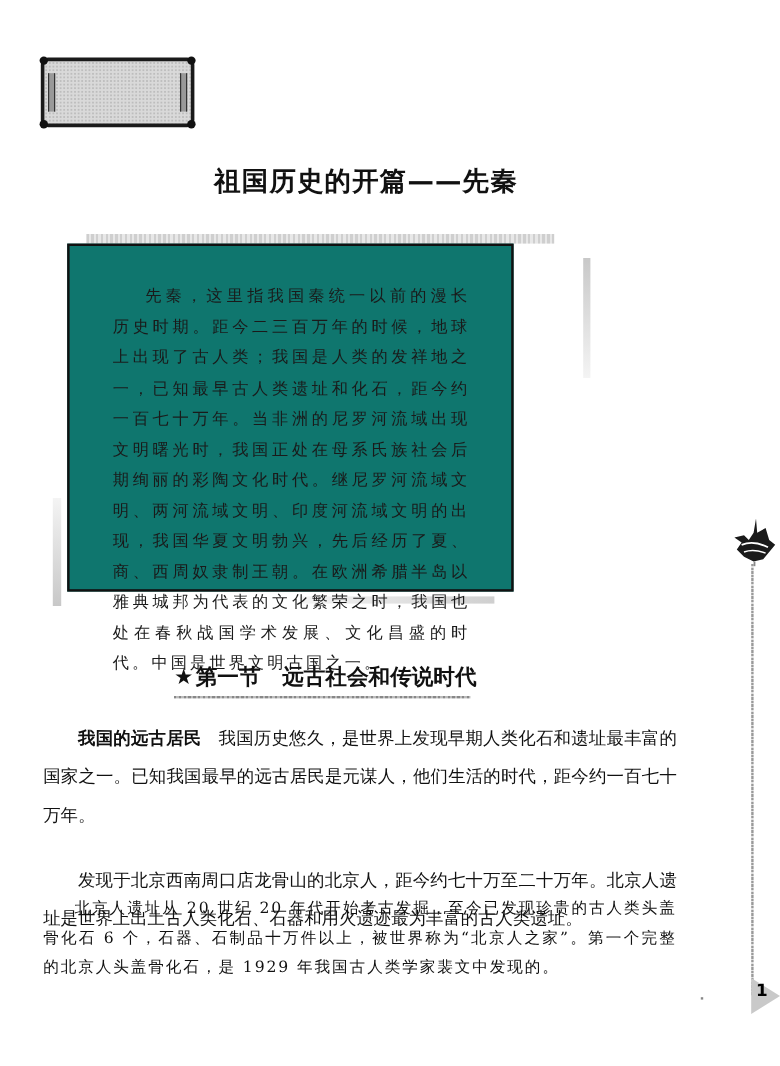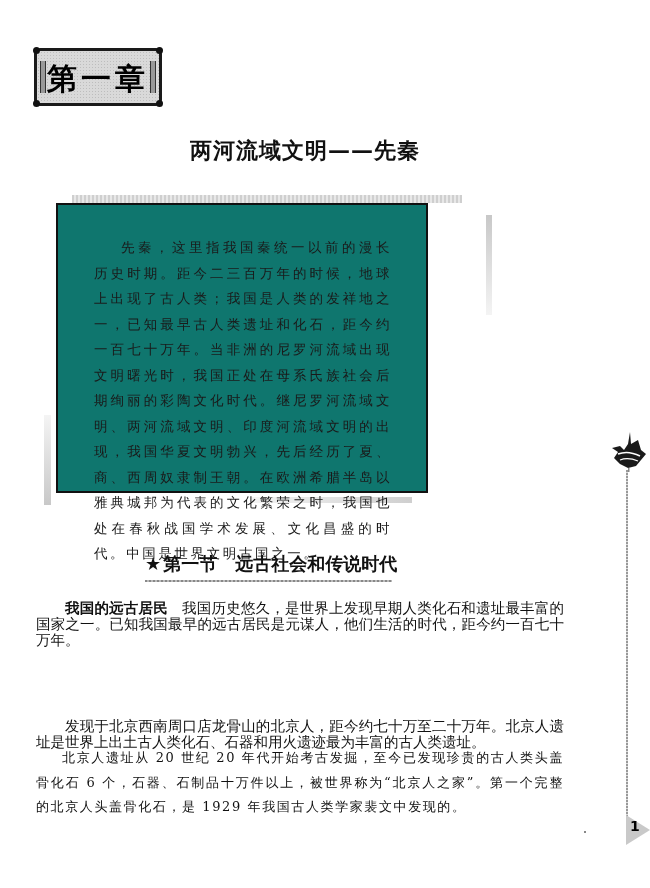--- a/index.html
+++ b/index.html
@@ -63,21 +63,21 @@
     position: absolute; left: 145px; top: 552px; font-size: 18px; font-weight: bold; color: #111;
   }
   .section-heading .star { margin-right: 2px; }
   .section-heading .gap { display: inline-block; width: 18px; }
   .section-rule {
     position: absolute; left: 145px; top: 580px; width: 247px; height: 2px;
     background: repeating-linear-gradient(90deg, #888 0 2px, #bbb 2px 4px);
   }
   .body { position: absolute; left: 36px; width: 528px; }
   .para {
-    margin: 0; font-size: 14.5px; line-height: 16px; text-indent: 2em;
+    margin: 0; font-size: 14.5px; line-height: 32px; text-indent: 2em;
     text-align: justify; color: #111; font-family: "DejaVu Sans", sans-serif;
   }
   .para b { font-weight: bold; }
   .para .gap { display: inline-block; width: 14px; }
   .para.serif { font-family: "DejaVu Serif", serif; font-size: 13px; letter-spacing: 1.6px; line-height: 24.5px; }
   .margin-line {
     position: absolute; left: 626px; top: 470px; width: 2px; height: 360px;
     background: repeating-linear-gradient(180deg, #999 0 2px, #ddd 2px 3px);
   }
   .ornament { position: absolute; left: 608px; top: 430px; width: 40px; height: 42px; }
@@ -92,24 +92,23 @@
   .speck { position: absolute; left: 584px; top: 831px; width: 2px; height: 2px; background: #888; }
 </style>
 </head>
 <body>
 
 <div class="chapter-badge">
   <span class="corner tl"></span>
   <span class="corner tr"></span>
   <span class="corner bl"></span>
   <span class="corner br"></span>
-  <div class="chapter-label">第一章</div>
 </div>
 
-<div class="chapter-title">两河流域文明——先秦</div>
+<div class="chapter-title">祖国历史的开篇——先秦</div>
 
 <div class="intro-shadow-top"></div>
 <div class="intro-shadow-right"></div>
 <div class="intro-shadow-left"></div>
 <div class="intro-shadow-bottom"></div>
 
 <div class="intro-box">
   <p class="intro-text">先秦，这里指我国秦统一以前的漫长历史时期。距今二三百万年的时候，地球上出现了古人类；我国是人类的发祥地之一，已知最早古人类遗址和化石，距今约一百七十万年。当非洲的尼罗河流域出现文明曙光时，我国正处在母系氏族社会后期绚丽的彩陶文化时代。继尼罗河流域文明、两河流域文明、印度河流域文明的出现，我国华夏文明勃兴，先后经历了夏、商、西周奴隶制王朝。在欧洲希腊半岛以雅典城邦为代表的文化繁荣之时，我国也处在春秋战国学术发展、文化昌盛的时代。中国是世界文明古国之一。</p>
 </div>
 

